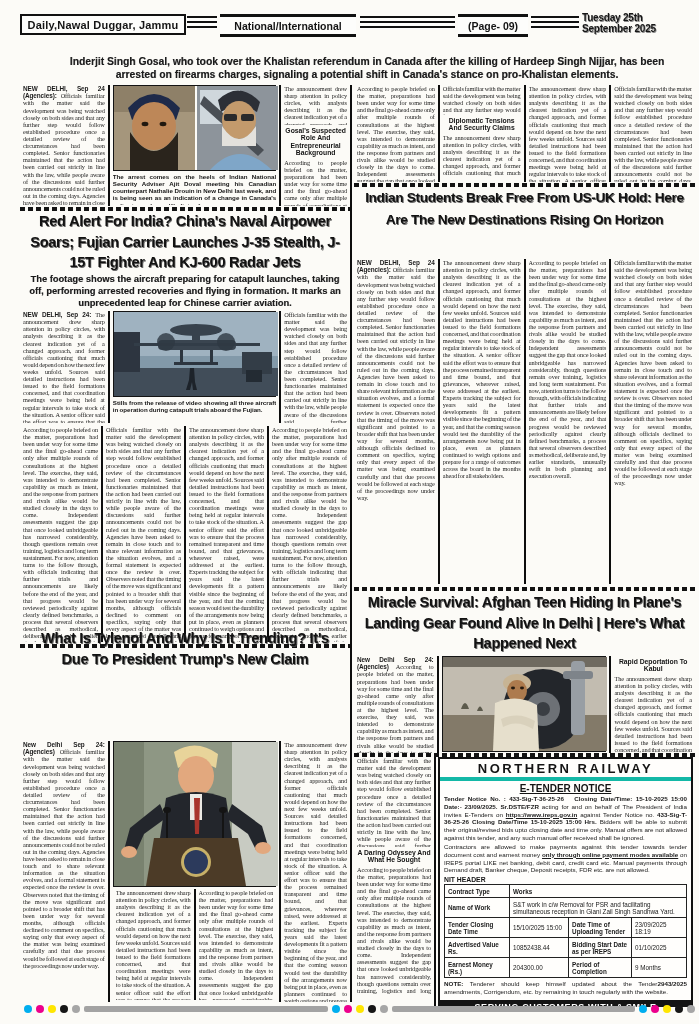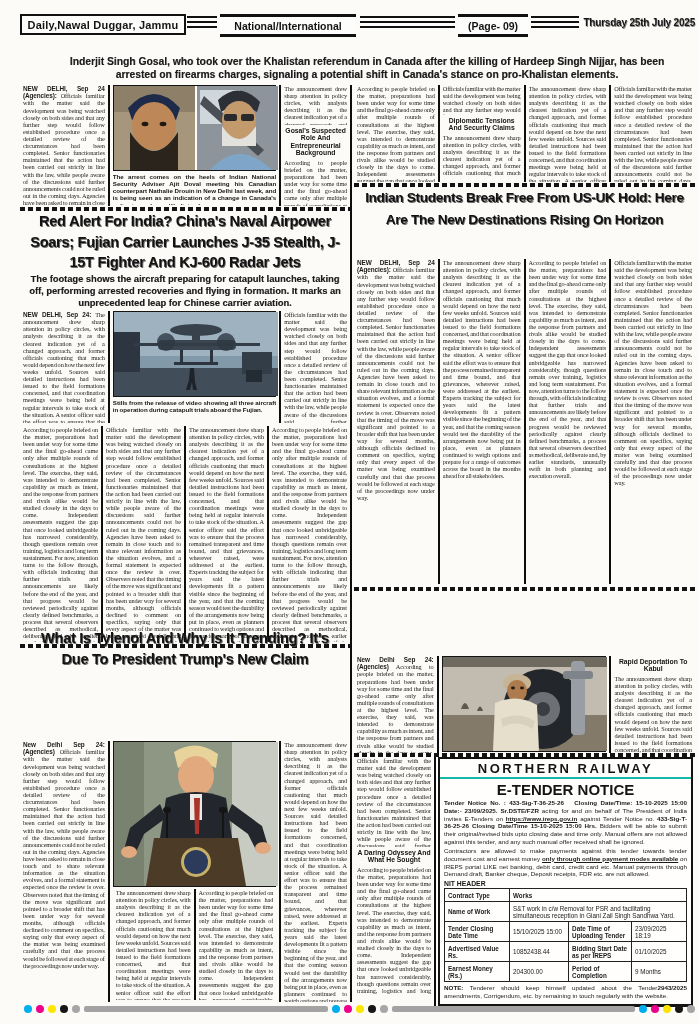--- a/index.html
+++ b/index.html
@@ -34,22 +34,22 @@
   .cap{font-family:"Liberation Sans",sans-serif;font-weight:700;font-size:6.2px;line-height:1.15;
        text-align:justify;color:#151515;margin-top:2px;word-spacing:-.5px;}
   .ph{border:1px solid #141414;line-height:0;background:#888;}
   .pw{display:flex;flex-direction:column;}
   
   .hrule{height:4px;background:repeating-linear-gradient(90deg,#131313 0 5px,#fcfbf7 5px 8px);}
   .vrule{width:2px;background:#0d0d0d;}
   
   .tender{border:2px solid #111;background:#fffefc;overflow:hidden;font-family:"Liberation Sans",sans-serif;}
   .t-title{font-size:13px;font-weight:900;letter-spacing:2.5px;text-align:center;padding:2px 0 1px;
-           border-bottom:2px solid #14b8a6;}
-  .t-sub{font-size:15px;font-weight:800;text-align:center;margin:2px 0 1px;}
+           border-bottom:4px solid #14b8a6;}
+  .t-sub{font-size:10px;font-weight:800;text-decoration:underline;text-align:center;margin:2px 0 1px;}
   .t-p{font-size:6.25px;line-height:1.25;text-align:justify;padding:0 4px;margin:1px 0;color:#1a1a1a;}
   .t-p b{font-weight:800;}
   .t-link{font-weight:800;text-decoration:underline;}
   .t-bu{font-weight:800;text-decoration:underline;}
   .t-nit{font-size:6.8px;font-weight:800;padding:1px 4px;}
   .t-table{border-collapse:collapse;width:calc(100% - 8px);margin:0 4px;}
   .t-table td{border:1px solid #222;font-size:6.3px;padding:2.5px 3px;vertical-align:middle;color:#1a1a1a;}
   .t-lab{font-weight:800;width:58px;}
   .t-lab2{font-weight:800;width:56px;}
   .t-note{font-size:6.25px;line-height:1.25;padding:2px 4px;text-align:justify;color:#1a1a1a;}
@@ -72,21 +72,21 @@
   <div class="abs stripes" style="left:187px;top:16px;width:30px;height:13px;"></div>
   <div class="abs mh-mid" style="left:220px;top:14px;width:136px;height:17px;">
       <span>National/International</span>
     </div>
   <div class="abs stripes" style="left:360px;top:16px;width:95px;height:13px;"></div>
   <div class="abs mh-mid" style="left:458px;top:14px;width:70px;height:17px;">
       <span>(Page- 09)</span>
     </div>
   <div class="abs stripes" style="left:531px;top:16px;width:48px;height:13px;"></div>
   <div class="abs mh-date" style="left:582px;top:14px;width:113px;height:17px;">
-      <span>Thursday 25th July 2025</span>
+      <span>Tuesday 25th September 2025</span>
     </div>
 
   <div class="abs sub lead-sub" style="left:62px;top:55px;width:610px;height:27px;">Inderjit Singh Gosal, who took over the Khalistan referendum in Canada after the killing of Hardeep Singh Nijjar, has been arrested on firearms charges, signaling a potential shift in Canada's stance on pro-Khalistan elements.</div>
 
   <div class="abs cols" style="left:20px;top:85px;width:330px;height:121px;">
     <div style="width:86px;">
       <div class="fl"><span class="dl">NEW DELHI, Sep 24 (Agencies):</span> <span>Officials familiar with the matter said the development was being watched closely on both sides and that any further step would follow established procedure once a detailed review of the circumstances had been completed. Senior functionaries maintained that the action had been carried out strictly in line with the law, while people aware of the discussions said further announcements could not be ruled out in the coming days. Agencies have been asked to remain in close touch and to share relevant information as the situation evolves, and a formal statement is expected once the review is over. Observers noted that the timing of the move was significant and pointed to a broader shift that has been under way for several months, although officials declined to comment on specifics, saying only that every aspect of the matter was being examined carefully and that due process would be followed at each stage of the proceedings now under way.</span></div>
     </div>
     <div class="pw" style="width:172px;">
       <div class="ph">
@@ -245,20 +245,21 @@
     <div style="flex:1;">
         <div class="fl">According to people briefed on the matter, preparations had been under way for some time and the final go-ahead came only after multiple rounds of consultations at the highest level. The exercise, they said, was intended to demonstrate capability as much as intent, and the response from partners and rivals alike would be studied closely in the days to come. Independent assessments suggest the gap that once looked unbridgeable has narrowed considerably, though questions remain over training, logistics and long term sustainment. For now, attention turns to the follow through, with officials indicating that further trials and announcements are likely before the end of the year, and that progress would be reviewed periodically against clearly defined benchmarks, a process that several observers described as methodical, deliberate and, by earlier standards, unusually swift in both planning and execution overall.</div>
       </div>
     <div style="flex:1;">
         <div class="fl">Officials familiar with the matter said the development was being watched closely on both sides and that any further step would follow established procedure once a detailed review of the circumstances had been completed. Senior functionaries maintained that the action had been carried out strictly in line with the law, while people aware of the discussions said further announcements could not be ruled out in the coming days. Agencies have been asked to remain in close touch and to share relevant information as the situation evolves, and a formal statement is expected once the review is over. Observers noted that the timing of the move was significant and pointed to a broader shift that has been under way for several months, although officials declined to comment on specifics, saying only that every aspect of the matter was being examined carefully and that due process would be followed at each stage of the proceedings now under way.</div>
       </div>
   </div>
 
   <div class="abs hrule" style="left:354px;top:587px;width:341px;"></div>
 
+  <div class="abs head sec-head" style="left:356px;top:592px;width:337px;height:61px;">Miracle Survival: Afghan Teen Hiding In Plane's Landing Gear Found Alive In Delhi | Here's What Happened Next</div>
   <div class="abs cols" style="left:354px;top:656px;width:341px;height:98px;">
     <div style="width:80px;">
       <div class="fl"><span class="dl">New Delhi Sep 24: (Agencies)</span> <span>According to people briefed on the matter, preparations had been under way for some time and the final go-ahead came only after multiple rounds of consultations at the highest level. The exercise, they said, was intended to demonstrate capability as much as intent, and the response from partners and rivals alike would be studied closely in the days to come. Independent assessments suggest the gap that once looked unbridgeable has narrowed considerably, though questions remain over training, logistics and long term sustainment. For now, attention turns to the follow through, with officials indicating that further trials and announcements are likely before the end of the year, and that progress would be reviewed periodically against clearly defined benchmarks, a process that several observers described as methodical, deliberate and, by earlier standards, unusually swift in both planning and execution overall.</span></div>
     </div>
     <div class="pw" style="width:172px;">
       <div class="ph">
         <svg width="164" height="94" viewBox="0 0 164 94">
           <rect width="164" height="94" fill="#c2bcb0"></rect>
           <rect y="58" width="164" height="36" fill="#837a69"></rect>
           <path d="M18 52 q4 -12 8 0 Z" fill="#5c5a4c"></path>

